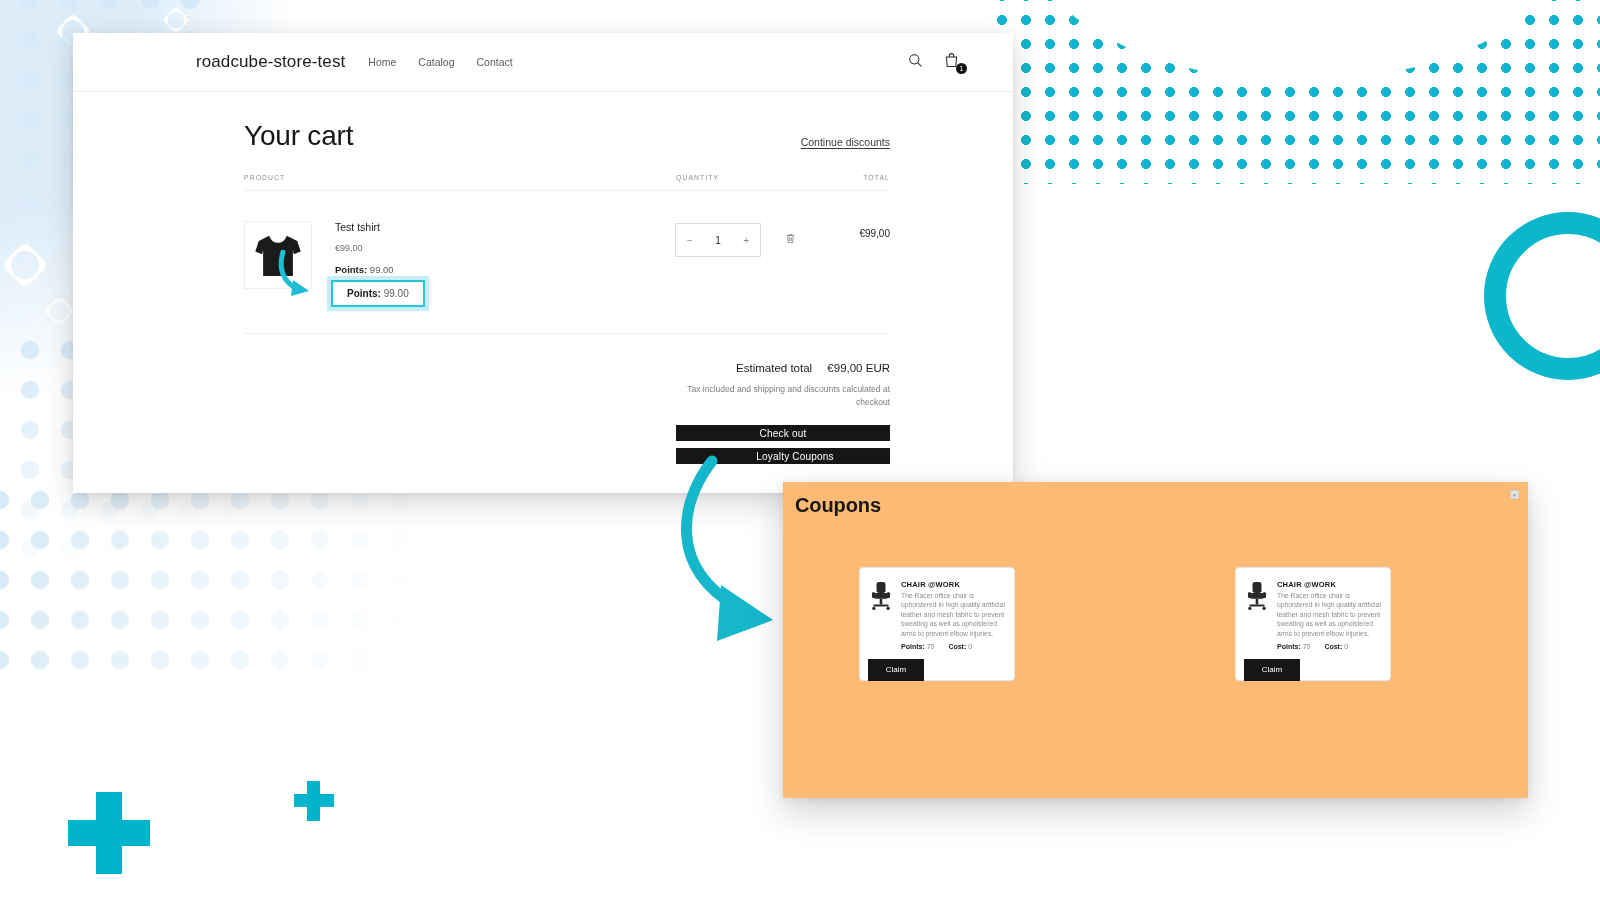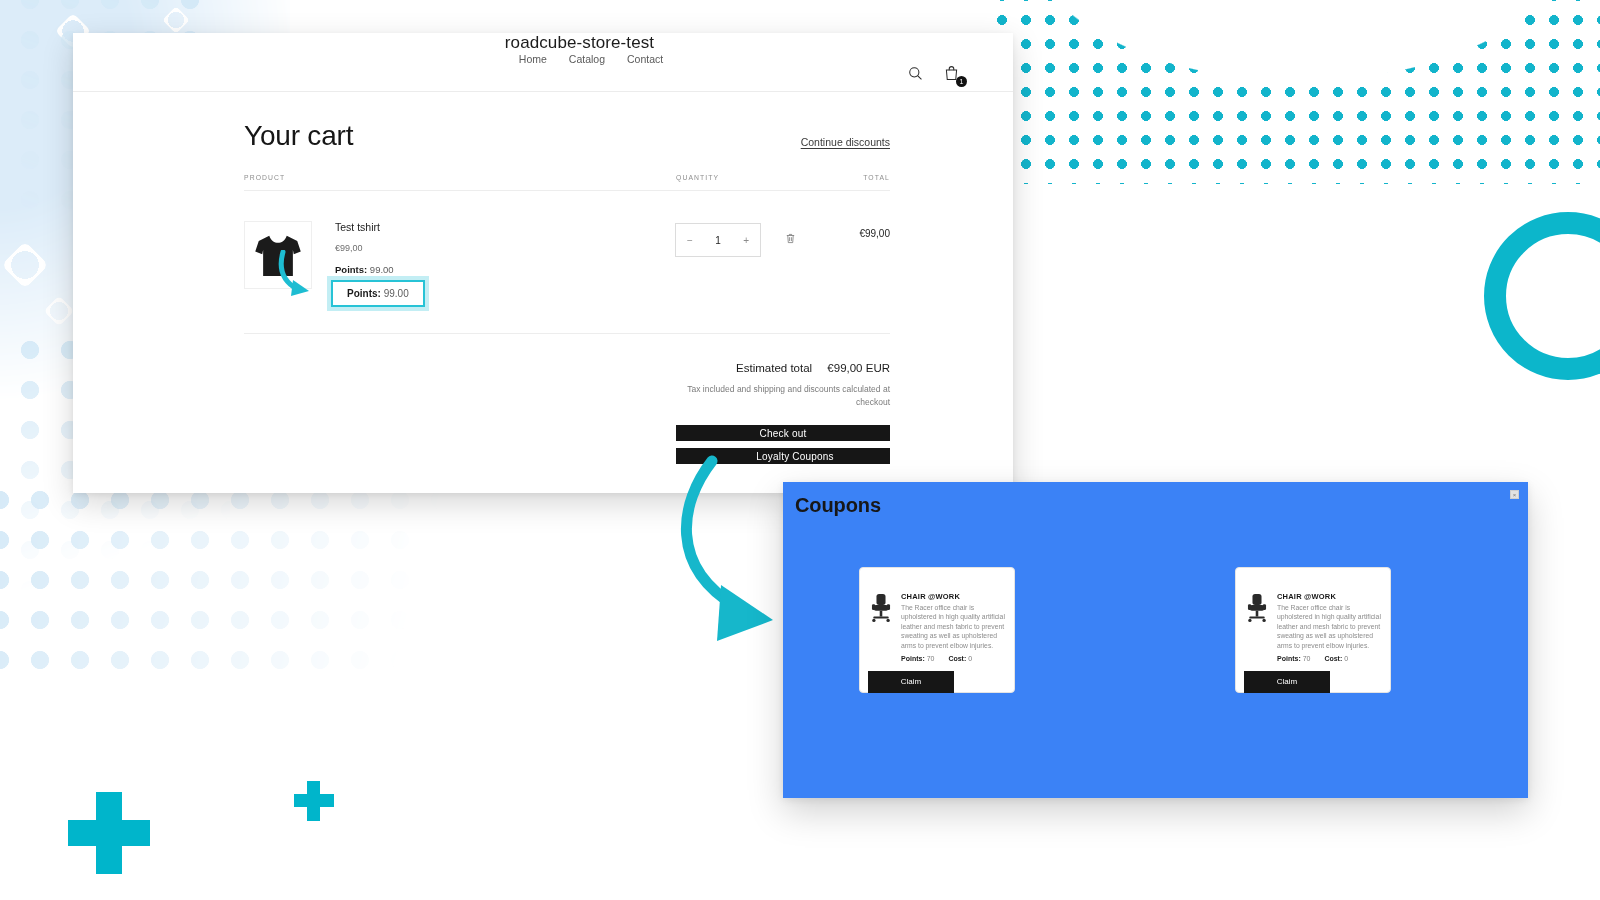--- a/index.html
+++ b/index.html
@@ -72,21 +72,21 @@
 
   
   .store-card {
     position:absolute; left:73px; top:33px; width:940px; height:460px;
     background:#ffffff;
     box-shadow: 0 10px 30px rgba(0,0,0,.16), 0 2px 6px rgba(0,0,0,.07);
   }
 
   .store-header {
     height:59px; display:flex; align-items:center;
-    padding:0 50px 0 123px; border-bottom:1px solid #ececec;flex-direction:column;
+    padding:0 50px 0 123px; border-bottom:1px solid #ececec;
   }
   .brand { font-size:17px; color:#1c1c1c; letter-spacing:.1px; }
   .nav { display:flex; gap:22px; margin-left:23px; }
   .nav a { font-size:10.5px; color:#5a5a5a; text-decoration:none; }
   .header-actions { margin-left:auto; display:flex; align-items:center; gap:16px; }
   .icon-btn { width:20px; height:20px; position:relative; display:block; color:#2b2b2b; }
   .cart-badge {
     position:absolute; right:-4px; bottom:-2px;
     width:11px; height:11px; border-radius:50%;
     background:#121212; color:#fff; font-size:7px;
@@ -156,47 +156,47 @@
     box-shadow: 0 0 0 4px rgba(39,195,214,.28);
     white-space:nowrap;
   }
   .callout b { color:#1b1b1b; }
 
   .arrow-svg { position:absolute; pointer-events:none; }
 
   
   .coupon-modal {
     position:absolute; left:783px; top:482px; width:745px; height:316px;
-    background:#3b82f6;
+    background:#fdba74;
     box-shadow: 0 14px 34px rgba(0,0,0,.18), 0 2px 8px rgba(0,0,0,.08);
   }
   .modal-title {
     font-size:20px; font-weight:bold; color:#171717;
     padding:12px 0 0 12px; letter-spacing:-.1px;
   }
   .modal-close {
     position:absolute; right:9px; top:8px; width:9px; height:9px;
     background:#e2e2e2; border:1px solid #cfcfcf;
     display:flex; align-items:center; justify-content:center;
     font-size:6px; color:#777; line-height:1; cursor:pointer;
   }
   .coupon-grid { display:flex; gap:220px; padding:50px 0 0 76px; }
   .coupon-card {
     width:156px; border:1px solid #e4e4e4; border-radius:4px;
-    background:#fff; padding:24px 8px 0 8px;
+    background:#fff; padding:12px 8px 0 8px;
   }
   .coupon-top { display:flex; gap:7px; }
   .chair-ico { flex:0 0 26px; }
   .coupon-name { font-size:7.5px; font-weight:bold; color:#161616; letter-spacing:.2px; }
   .coupon-desc { font-size:6.8px; color:#8d8d8d; line-height:1.38; margin-top:2px; }
   .coupon-meta { font-size:7px; color:#7d7d7d; margin-top:5px; }
   .coupon-meta b { color:#1a1a1a; }
   .coupon-meta .sep { display:inline-block; width:10px; }
   .claim-btn {
-    width:86px; height:22px; background:#161616; color:#fff;
+    width:56px; height:22px; background:#161616; color:#fff;
     font-size:8px; border:none; cursor:pointer;
     display:flex; align-items:center; justify-content:center;
     margin:9px 0 -1px 0;
   }
 </style>
 </head>
 <body>
 
 <div id="stage">
 

